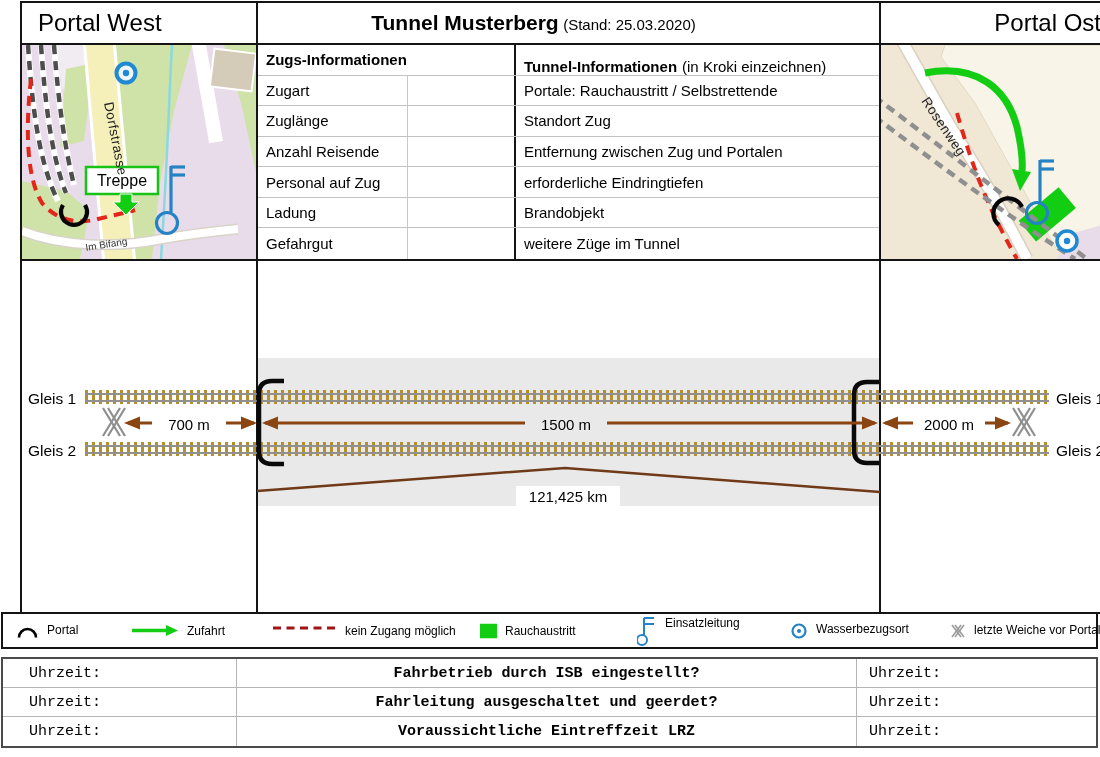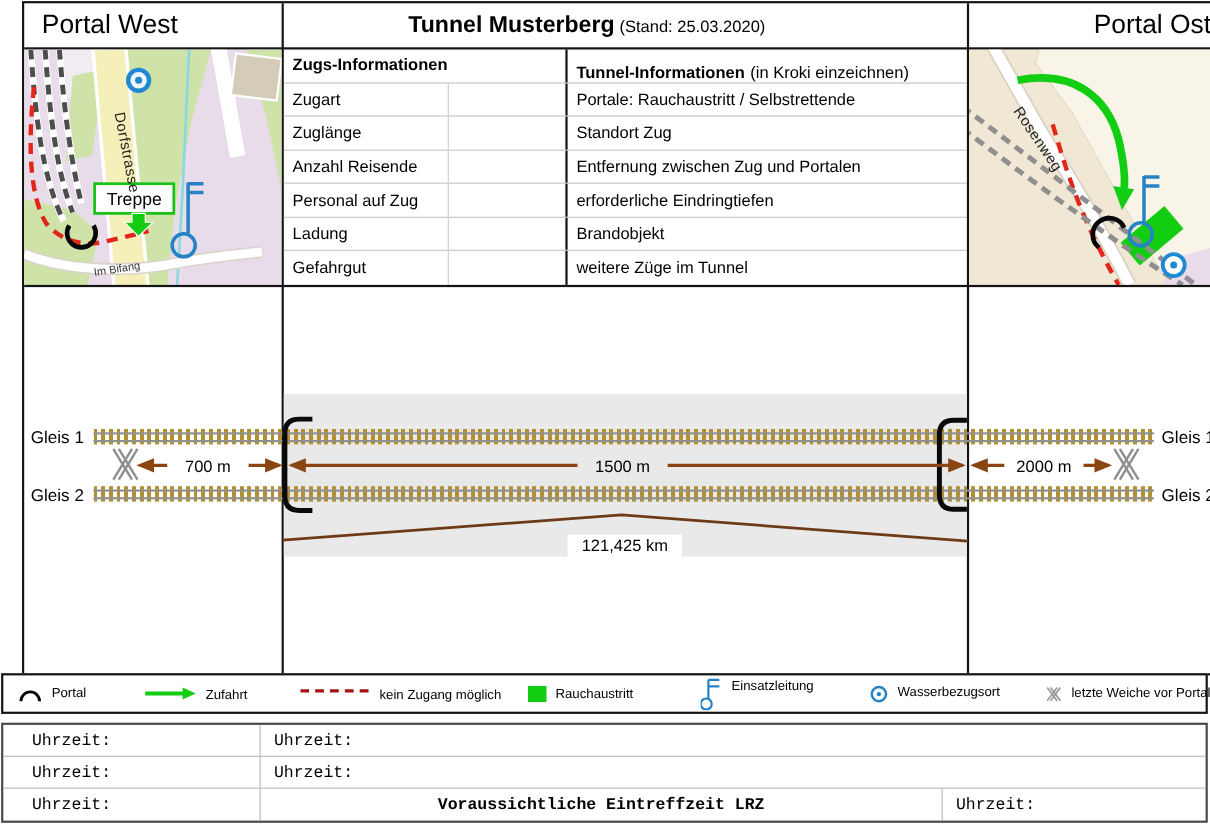--- a/index.html
+++ b/index.html
@@ -290,24 +290,26 @@
             <line x1="13" y1="2" x2="4" y2="14"></line>
         </g>
       </svg>
       <span>letzte Weiche vor Portal</span>
     </div>
   </div>
 
   <div class="btable">
     <div class="brow">
       <div class="bc bc1">Uhrzeit:</div>
+      <div class="bc bc2">Fahrbetrieb durch ISB eingestellt?</div>
       <div class="bc bc3">Uhrzeit:</div>
     </div>
     <div class="brow">
       <div class="bc bc1">Uhrzeit:</div>
+      <div class="bc bc2">Fahrleitung ausgeschaltet und geerdet?</div>
       <div class="bc bc3">Uhrzeit:</div>
     </div>
     <div class="brow">
       <div class="bc bc1">Uhrzeit:</div>
       <div class="bc bc2">Voraussichtliche Eintreffzeit LRZ</div>
       <div class="bc bc3">Uhrzeit:</div>
     </div>
   </div>
 </div>
 

